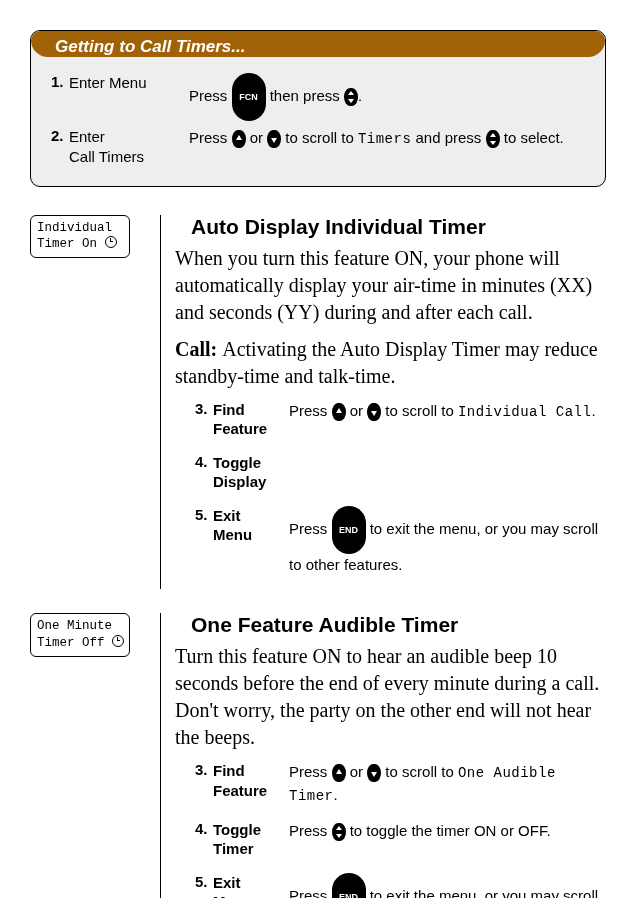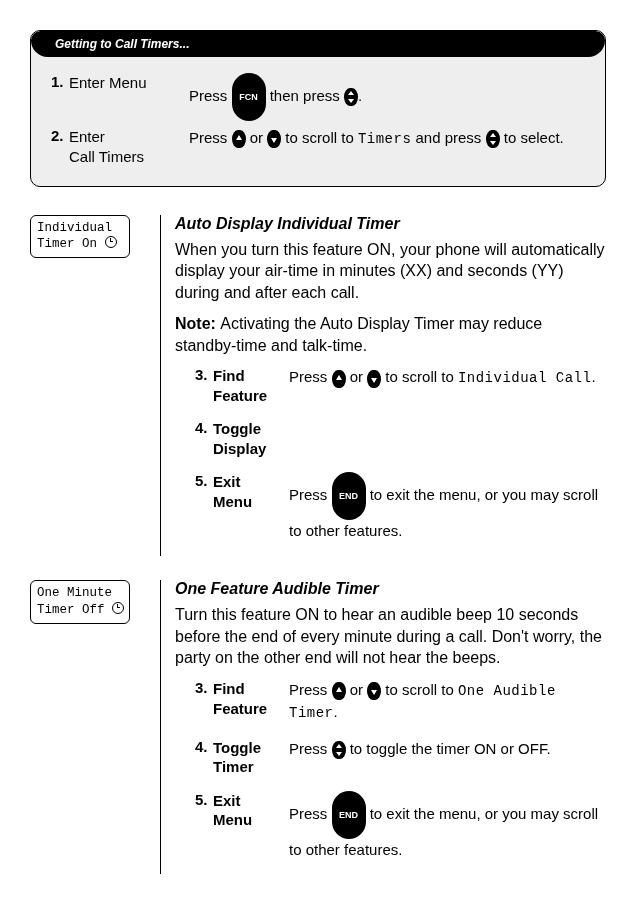--- a/index.html
+++ b/index.html
@@ -13,26 +13,26 @@
     background: #fff;
   }
   .header-box {
     border: 1px solid #000;
     border-radius: 10px;
     overflow: hidden;
     background: #eee;
     margin-bottom: 28px;
   }
   .header-title {
-    background: #000000;
+    background: #a16207;
     color: #fff;
     font-style: italic;
     font-weight: bold;
-    font-size: 12px;
-    padding: 6px 16px 6px 24px;
+    font-size: 17px;
+    padding: 6px 16px 0 24px;
     border-radius: 10px 10px 18px 18px;
   }
   .header-steps {
     padding: 10px 20px 12px 20px;
   }
   .step-row {
     display: flex;
     align-items: flex-start;
     margin: 6px 0;
   }
@@ -128,28 +128,27 @@
     background: #000;
   }
   .clockglyph::after {
     content: "";
     position: absolute;
     left: 4px; top: 4px;
     width: 3px; height: 1px;
     background: #000;
   }
   h2.section {
-    font-style: italic;
-    font-weight: bold;
-    font-size: 16px;
-    margin: 0 0 6px 0;
+    font-weight: bold;
+    font-size: 21px;
+    margin: 0 0 6px 16px;
   }
   .bodytext {
-    font-family: Liberation Sans, sans-serif;
-    font-size: 16px;
+    font-family: Liberation Serif, serif;
+    font-size: 20px;
     line-height: 1.35;
     margin: 0 0 10px 0;
   }
   .shortcut {
     font-weight: bold;
     font-size: 13.5px;
     line-height: 1.55;
     margin-top: 0;
   }
   .substeps {
@@ -226,21 +225,21 @@
           <div>Shortcut:</div>
           <div>Press , </div>
           <div>then ,</div>
           <div>and continue</div>
           <div>with step 4.</div>
         </div>
       </div>
       <div class="maincol">
         <h2 class="section">Auto Display Individual Timer</h2>
         <p class="bodytext">When you turn this feature ON, your phone will automatically display your air-time in minutes (XX) and seconds (YY) during and after each call.</p>
-        <p class="bodytext"><b>Note: </b>Activating the Auto Display Timer may reduce standby-time and talk-time.</p>
+        <p class="bodytext"><b>Call: </b>Activating the Auto Display Timer may reduce standby-time and talk-time.</p>
         <div class="substeps">
           <div class="substep">
             <div class="sub-num">3.</div>
             <div class="sub-label">Find<br>Feature</div>
             <div class="sub-desc">Press <span class="ovalbtn">
                 <svg width="10" height="12" viewBox="0 0 10 12">
                   <path d="M5 2 L8 7 L2 7 Z" fill="#fff"></path>
                 </svg>
               </span> or <span class="ovalbtn">
                 <svg width="10" height="12" viewBox="0 0 10 12">

